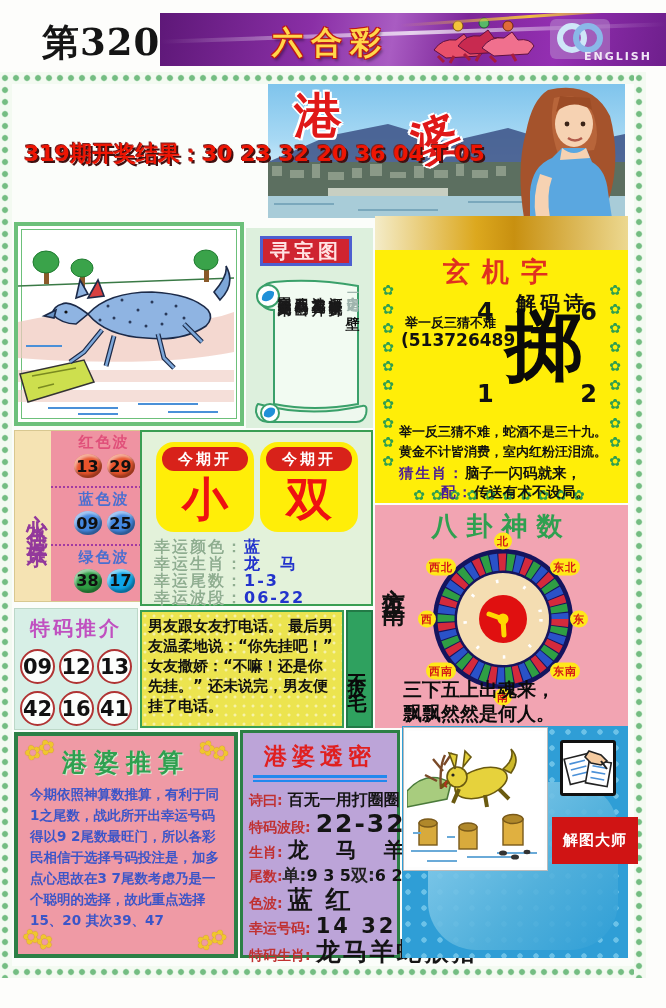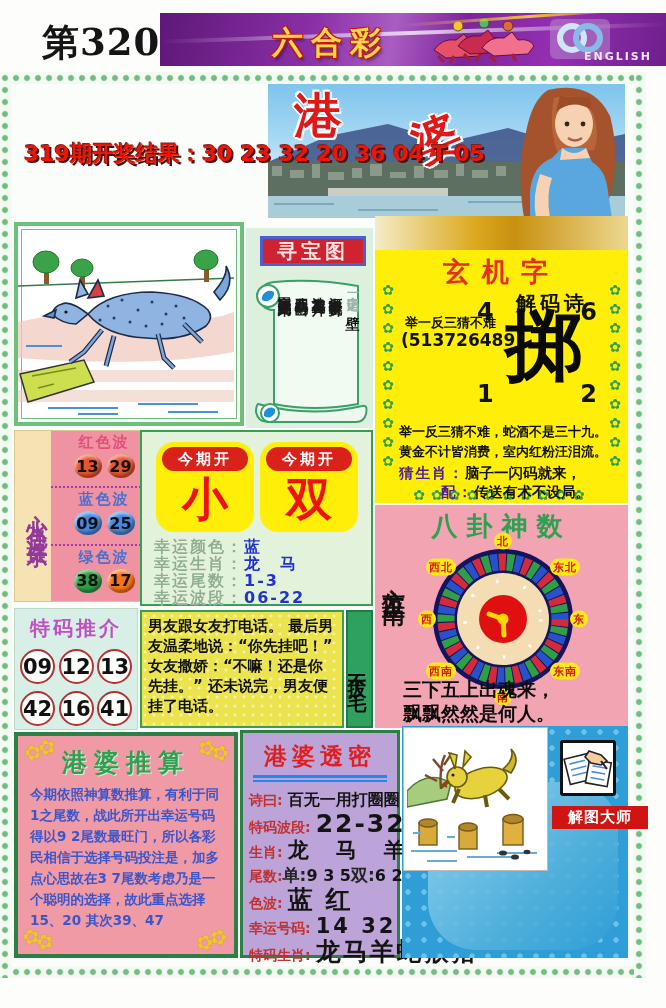--- a/index.html
+++ b/index.html
@@ -44,21 +44,21 @@
      text-shadow:2px 0 0 #fff,-2px 0 0 #fff,0 2px 0 #fff,0 -2px 0 #fff,2px 2px 0 #fff,-2px -2px 0 #fff;}
   .results{position:absolute;left:12px;top:55px;width:408px;font-size:22px;font-weight:800;color:#ee1503;
      text-shadow:2px 2px 0 #401010,-1px -1px 0 #802020;letter-spacing:0px;z-index:5;white-space:nowrap;}
 
   
   .drawing{position:absolute;left:2px;top:138px;width:230px;height:204px;background:#fff;
      border:4px solid #6cc07a;box-shadow:inset 0 0 0 3px #fff,inset 0 0 0 4px #6cc07a;}
 
   
   .treasure{position:absolute;left:234px;top:144px;width:127px;height:200px;background:#ddf0dd;}
-  .treasure-title{position:absolute;left:14px;top:8px;width:106px;height:30px;background:#cf2430;border:3px solid #4d5fd0;
+  .treasure-title{position:absolute;left:14px;top:8px;width:92px;height:30px;background:#cf2430;border:3px solid #4d5fd0;
      color:#ffe2e2;font-size:20px;font-weight:700;letter-spacing:4px;text-align:center;line-height:25px;}
   .scroll{position:absolute;left:2px;top:44px;width:123px;height:152px;}
   .scroll-text{position:absolute;right:10px;top:14px;height:128px;writing-mode:vertical-rl;
      font-size:13.5px;font-weight:700;color:#1a1a1a;letter-spacing:1px;line-height:17px;}
   .scroll-intro{color:#9fb4ad;font-size:12px;}
   .scroll-word{color:#111;font-size:14px;font-weight:800;}
 
   
   .xuanji{position:absolute;left:363px;top:132px;width:253px;height:287px;}
   .gold{position:absolute;left:0;top:0;width:100%;height:34px;
@@ -151,22 +151,22 @@
   .tm-sub{color:#222;font-weight:800;font-size:17px;}
 
   
   .master{position:absolute;left:390px;top:642px;width:226px;height:232px;background:#2f9ed6;
      background-image:radial-gradient(circle at 6px 6px,#6cc2e8 2.4px,transparent 3px);background-size:16px 16px;}
   .master-glow{position:absolute;left:26px;top:56px;width:190px;height:168px;border-radius:48px;
      background:linear-gradient(135deg,#9ed8f2,#55b2dc 60%,#2f9ed6);opacity:.9;}
   .master-pic{position:absolute;left:2px;top:2px;width:143px;height:142px;background:#fff;border:3px solid #fdfdfd;
      box-shadow:0 0 0 1px #bbb;}
   .master-icon{position:absolute;left:158px;top:14px;width:56px;height:56px;background:#fff;border:3px solid #111;border-radius:3px;}
-  .master-label{position:absolute;left:150px;top:80px;width:96px;background:#d01414;color:#fff;font-size:15px;
-     font-weight:800;text-align:center;letter-spacing:1px;padding:2px 0;}
+  .master-label{position:absolute;left:150px;top:91px;width:86px;background:#d01414;color:#fff;font-size:15px;
+     font-weight:800;text-align:center;letter-spacing:1px;padding:14px 0;}
 </style>
 </head>
 <body>
 
 <div class="page">
 
   <div class="issue">第320期</div>
 
   <div class="banner">
     <div class="banner-title">六合彩</div>
@@ -354,21 +354,21 @@
             <div class="cw-label" style="color:#4a6fd0">蓝色波</div>
             <div class="balls">
               <span class="ball" style="background:#4488e0">09</span>
               <span class="ball" style="background:#4488e0">25</span>
             </div>
           </div>
           <div class="cw-row">
             <div class="cw-label" style="color:#4a6fd0">绿色波</div>
             <div class="balls">
               <span class="ball" style="background:#2f9e44">38</span>
-              <span class="ball" style="background:#f97316">17</span>
+              <span class="ball" style="background:#0ea5e9">17</span>
             </div>
           </div>
         </div>
       </div>
 
       <div class="today">
         <div class="card c1">
           <div class="card-pill">今期开</div>
           <div class="card-val">小</div>
         </div>

